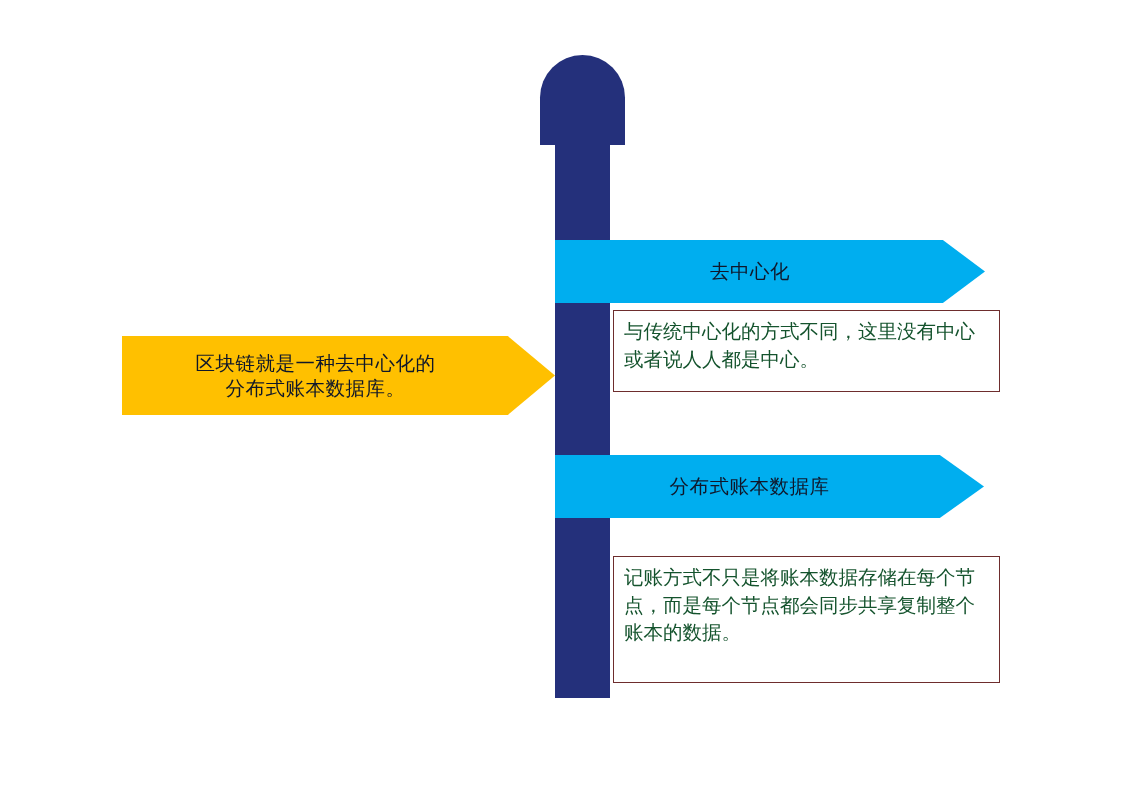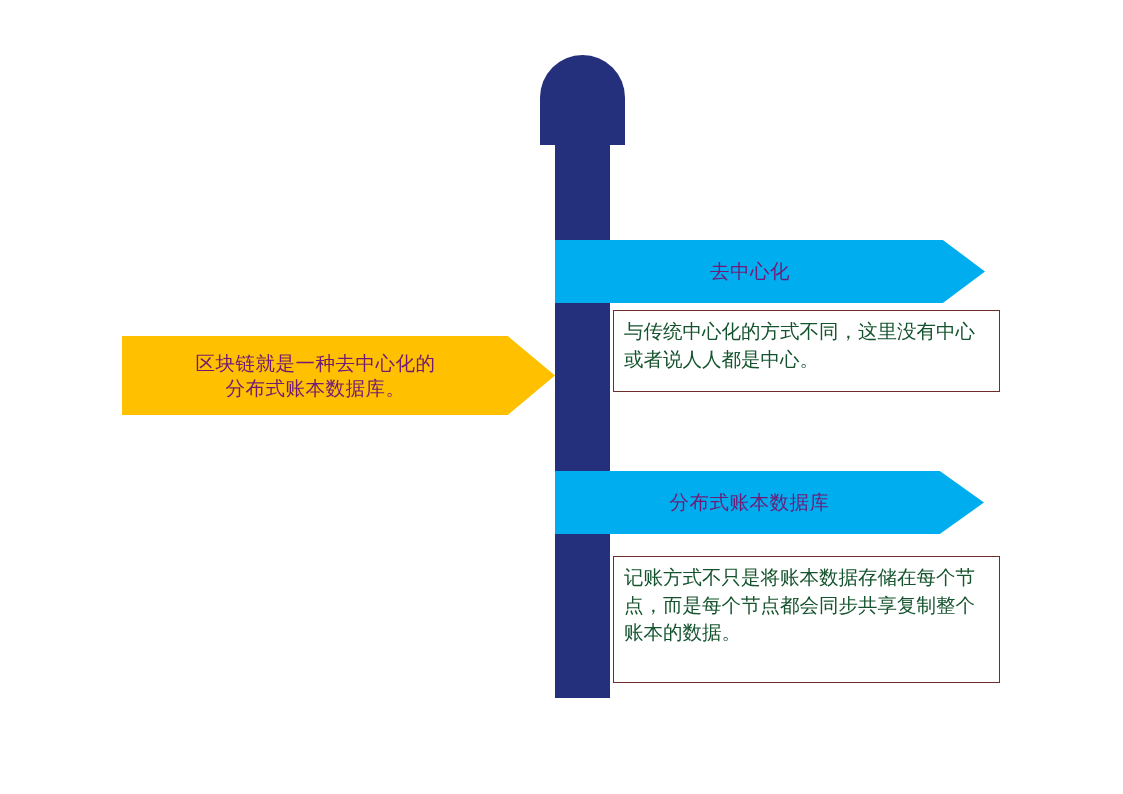--- a/index.html
+++ b/index.html
@@ -42,21 +42,21 @@
   .arrow-right {
     position: absolute;
     display: flex;
     align-items: center;
     justify-content: center;
     box-sizing: border-box;
   }
   .arrow-right .arrow-label {
     position: relative;
     z-index: 2;
-    color: #701a75;
+    color: #0f172a;
     text-align: center;
     line-height: 1.25;
     white-space: pre-line;
   }
 
   
   .arrow-yellow {
     left: 122px;
     top: 336px;
     width: 433px;
@@ -83,21 +83,20 @@
     -webkit-clip-path: polygon(0 0, 90.2% 0, 100% 50%, 90.2% 100%, 0 100%);
     clip-path: polygon(0 0, 90.2% 0, 100% 50%, 90.2% 100%, 0 100%);
   }
   .arrow-cyan-2 {
     left: 555px;
     top: 455px;
     width: 429px;
     height: 63px;
     -webkit-clip-path: polygon(0 0, 89.7% 0, 100% 50%, 89.7% 100%, 0 100%);
     clip-path: polygon(0 0, 89.7% 0, 100% 50%, 89.7% 100%, 0 100%);
-    margin-top: 16px;
   }
   .arrow-cyan .arrow-label {
     font-size: 19.5px;
     padding-right: 40px;
     letter-spacing: 0.5px;
   }
 
   
   .desc-box {
     position: absolute;

